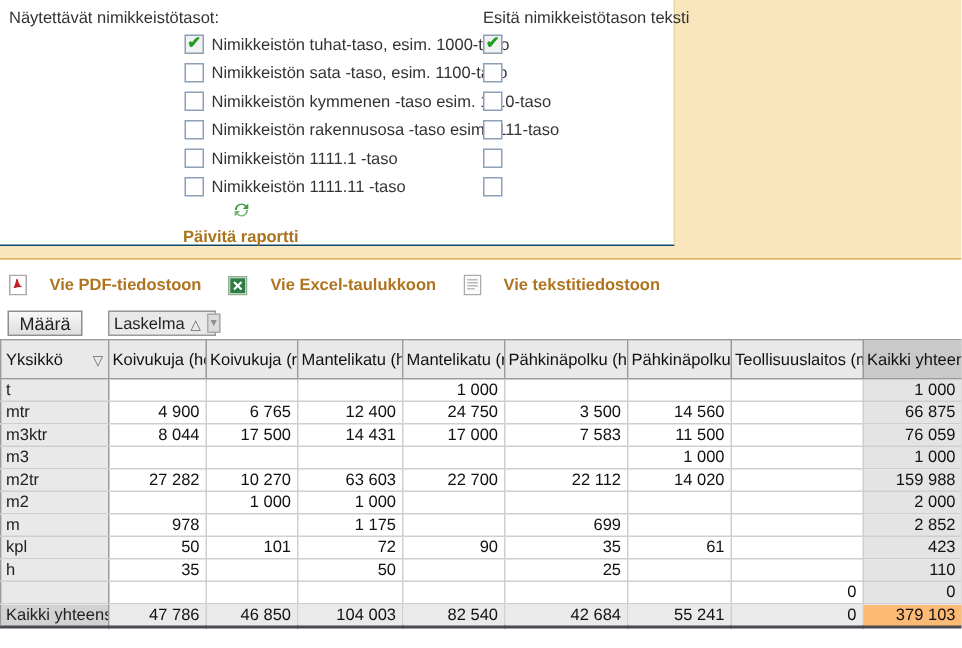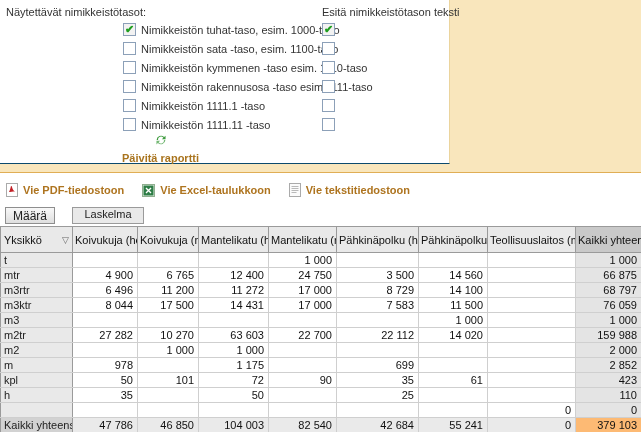--- a/index.html
+++ b/index.html
@@ -34,32 +34,32 @@
   .level-label { position:absolute; left:141px; top:3px; color:#333; white-space:nowrap; }
 
   .refresh-link {
     position:absolute; left:122px; top:133px; display:flex; align-items:center; gap:5px;
     color:#A9741E; font-weight:bold; cursor:pointer; text-decoration:none;flex-direction:column;
   }
   .refresh-link svg { display:block; }
 
   
   .export-bar { position:absolute; left:6px; top:183px; display:flex; gap:18px; align-items:center; }
-  .export-link { display:flex; align-items:center; gap:5px; color:#AE741F; font-weight:bold; cursor:pointer; text-decoration:none; }
+  .export-link { display:flex; align-items:center; gap:15px; color:#AE741F; font-weight:bold; cursor:pointer; text-decoration:none; }
   .export-link svg { display:block; }
 
   
   .measure-btn {
     position:absolute; left:5px; top:207px; height:17px; padding:0 7px;
     background:linear-gradient(#F8F8F8,#DEDEDE); border:1px solid #8E8E8E;
     font-family:inherit; font-size:12px; color:#222; cursor:pointer;
   }
   .dim-cell {
     position:absolute; height:17px; background:#E9E9E9; border:1px solid #9A9A9A;
-    display:flex; align-items:center; gap:4px; padding:0 3px; cursor:pointer;flex-direction:column;
+    display:flex; align-items:center; gap:4px; padding:0 3px; cursor:pointer;
   }
   .dim-col { left:72px; top:207px; width:72px; }
   .sort-glyph { color:#666; font-size:9px; }
   .dd-btn {
     width:13px; height:13px; background:#DCDCDC; border:1px solid #ABABAB;
     display:inline-flex; align-items:center; justify-content:center;
     font-size:7px; color:#8F8F8F; cursor:pointer;
   }
 
   
@@ -229,31 +229,20 @@
         <td>4 900</td>
         <td>6 765</td>
         <td>12 400</td>
         <td>24 750</td>
         <td>3 500</td>
         <td>14 560</td>
         <td></td>
         <td class="grand-col">66 875</td>
       </tr>
       <tr>
-        <td class="row-label">m3rtr</td>
-        <td>6 496</td>
-        <td>11 200</td>
-        <td>11 272</td>
-        <td>17 000</td>
-        <td>8 729</td>
-        <td>14 100</td>
-        <td></td>
-        <td class="grand-col">68 797</td>
-      </tr>
-      <tr>
         <td class="row-label">m3ktr</td>
         <td>8 044</td>
         <td>17 500</td>
         <td>14 431</td>
         <td>17 000</td>
         <td>7 583</td>
         <td>11 500</td>
         <td></td>
         <td class="grand-col">76 059</td>
       </tr>

